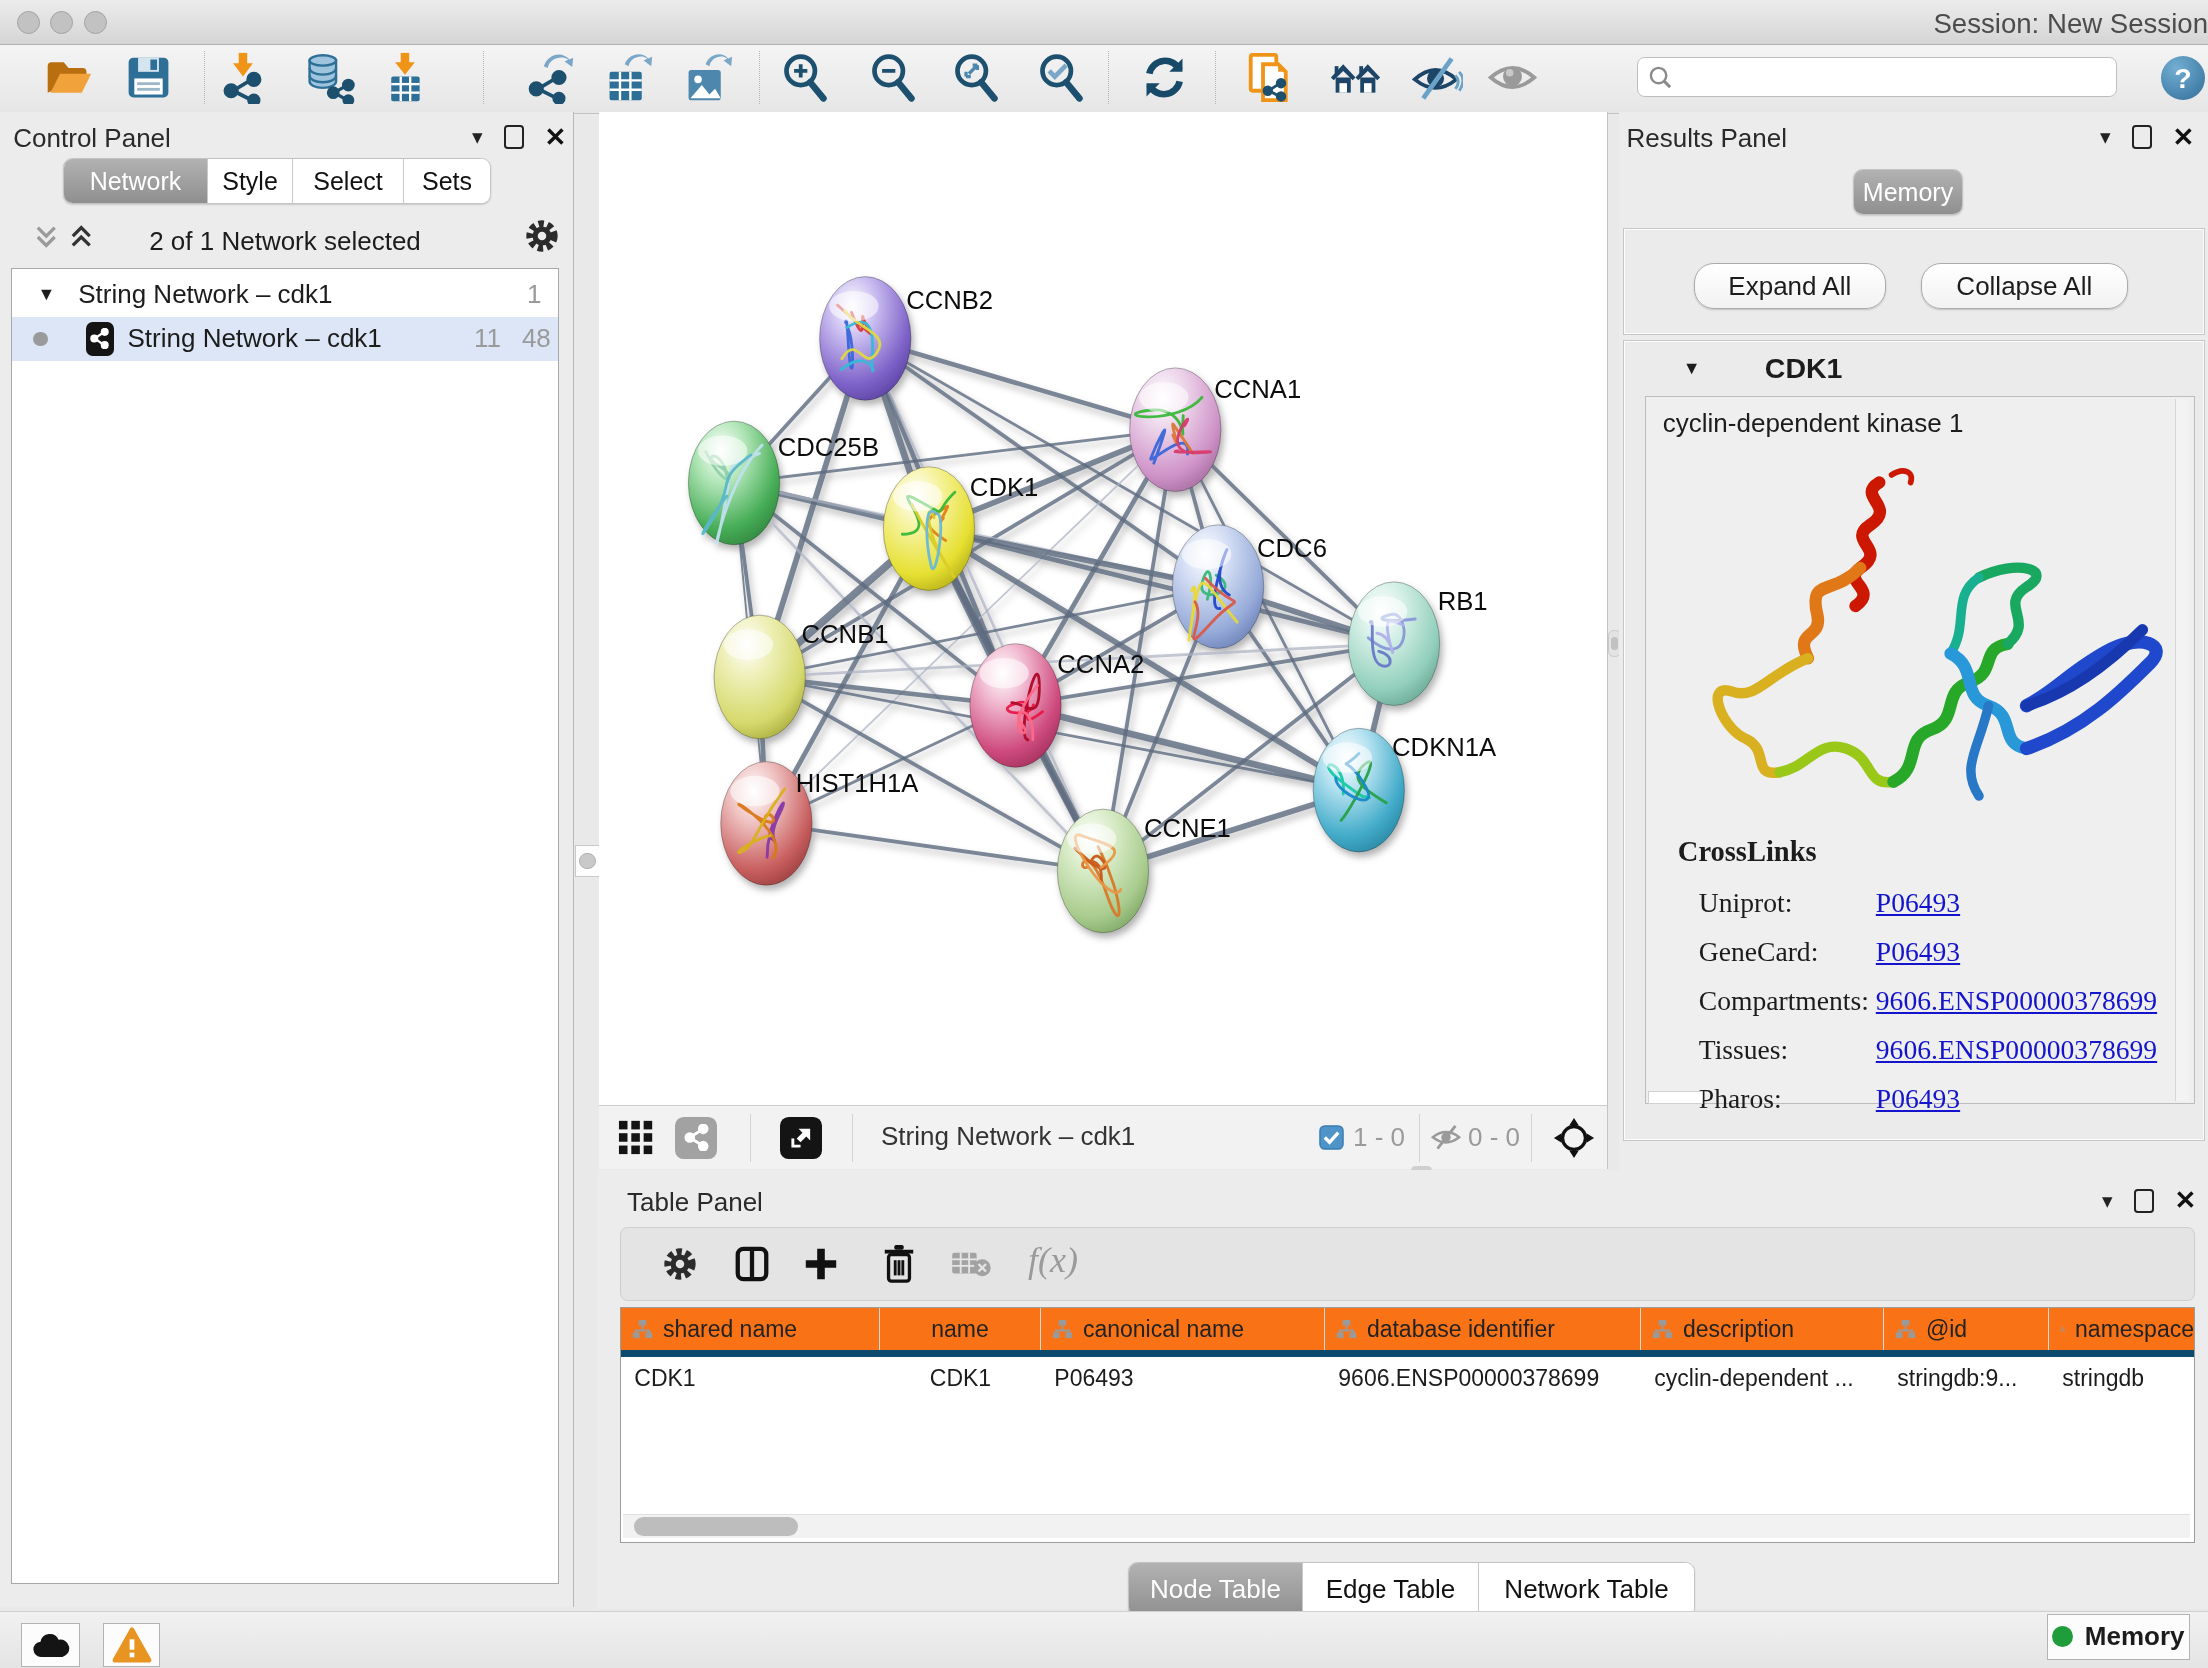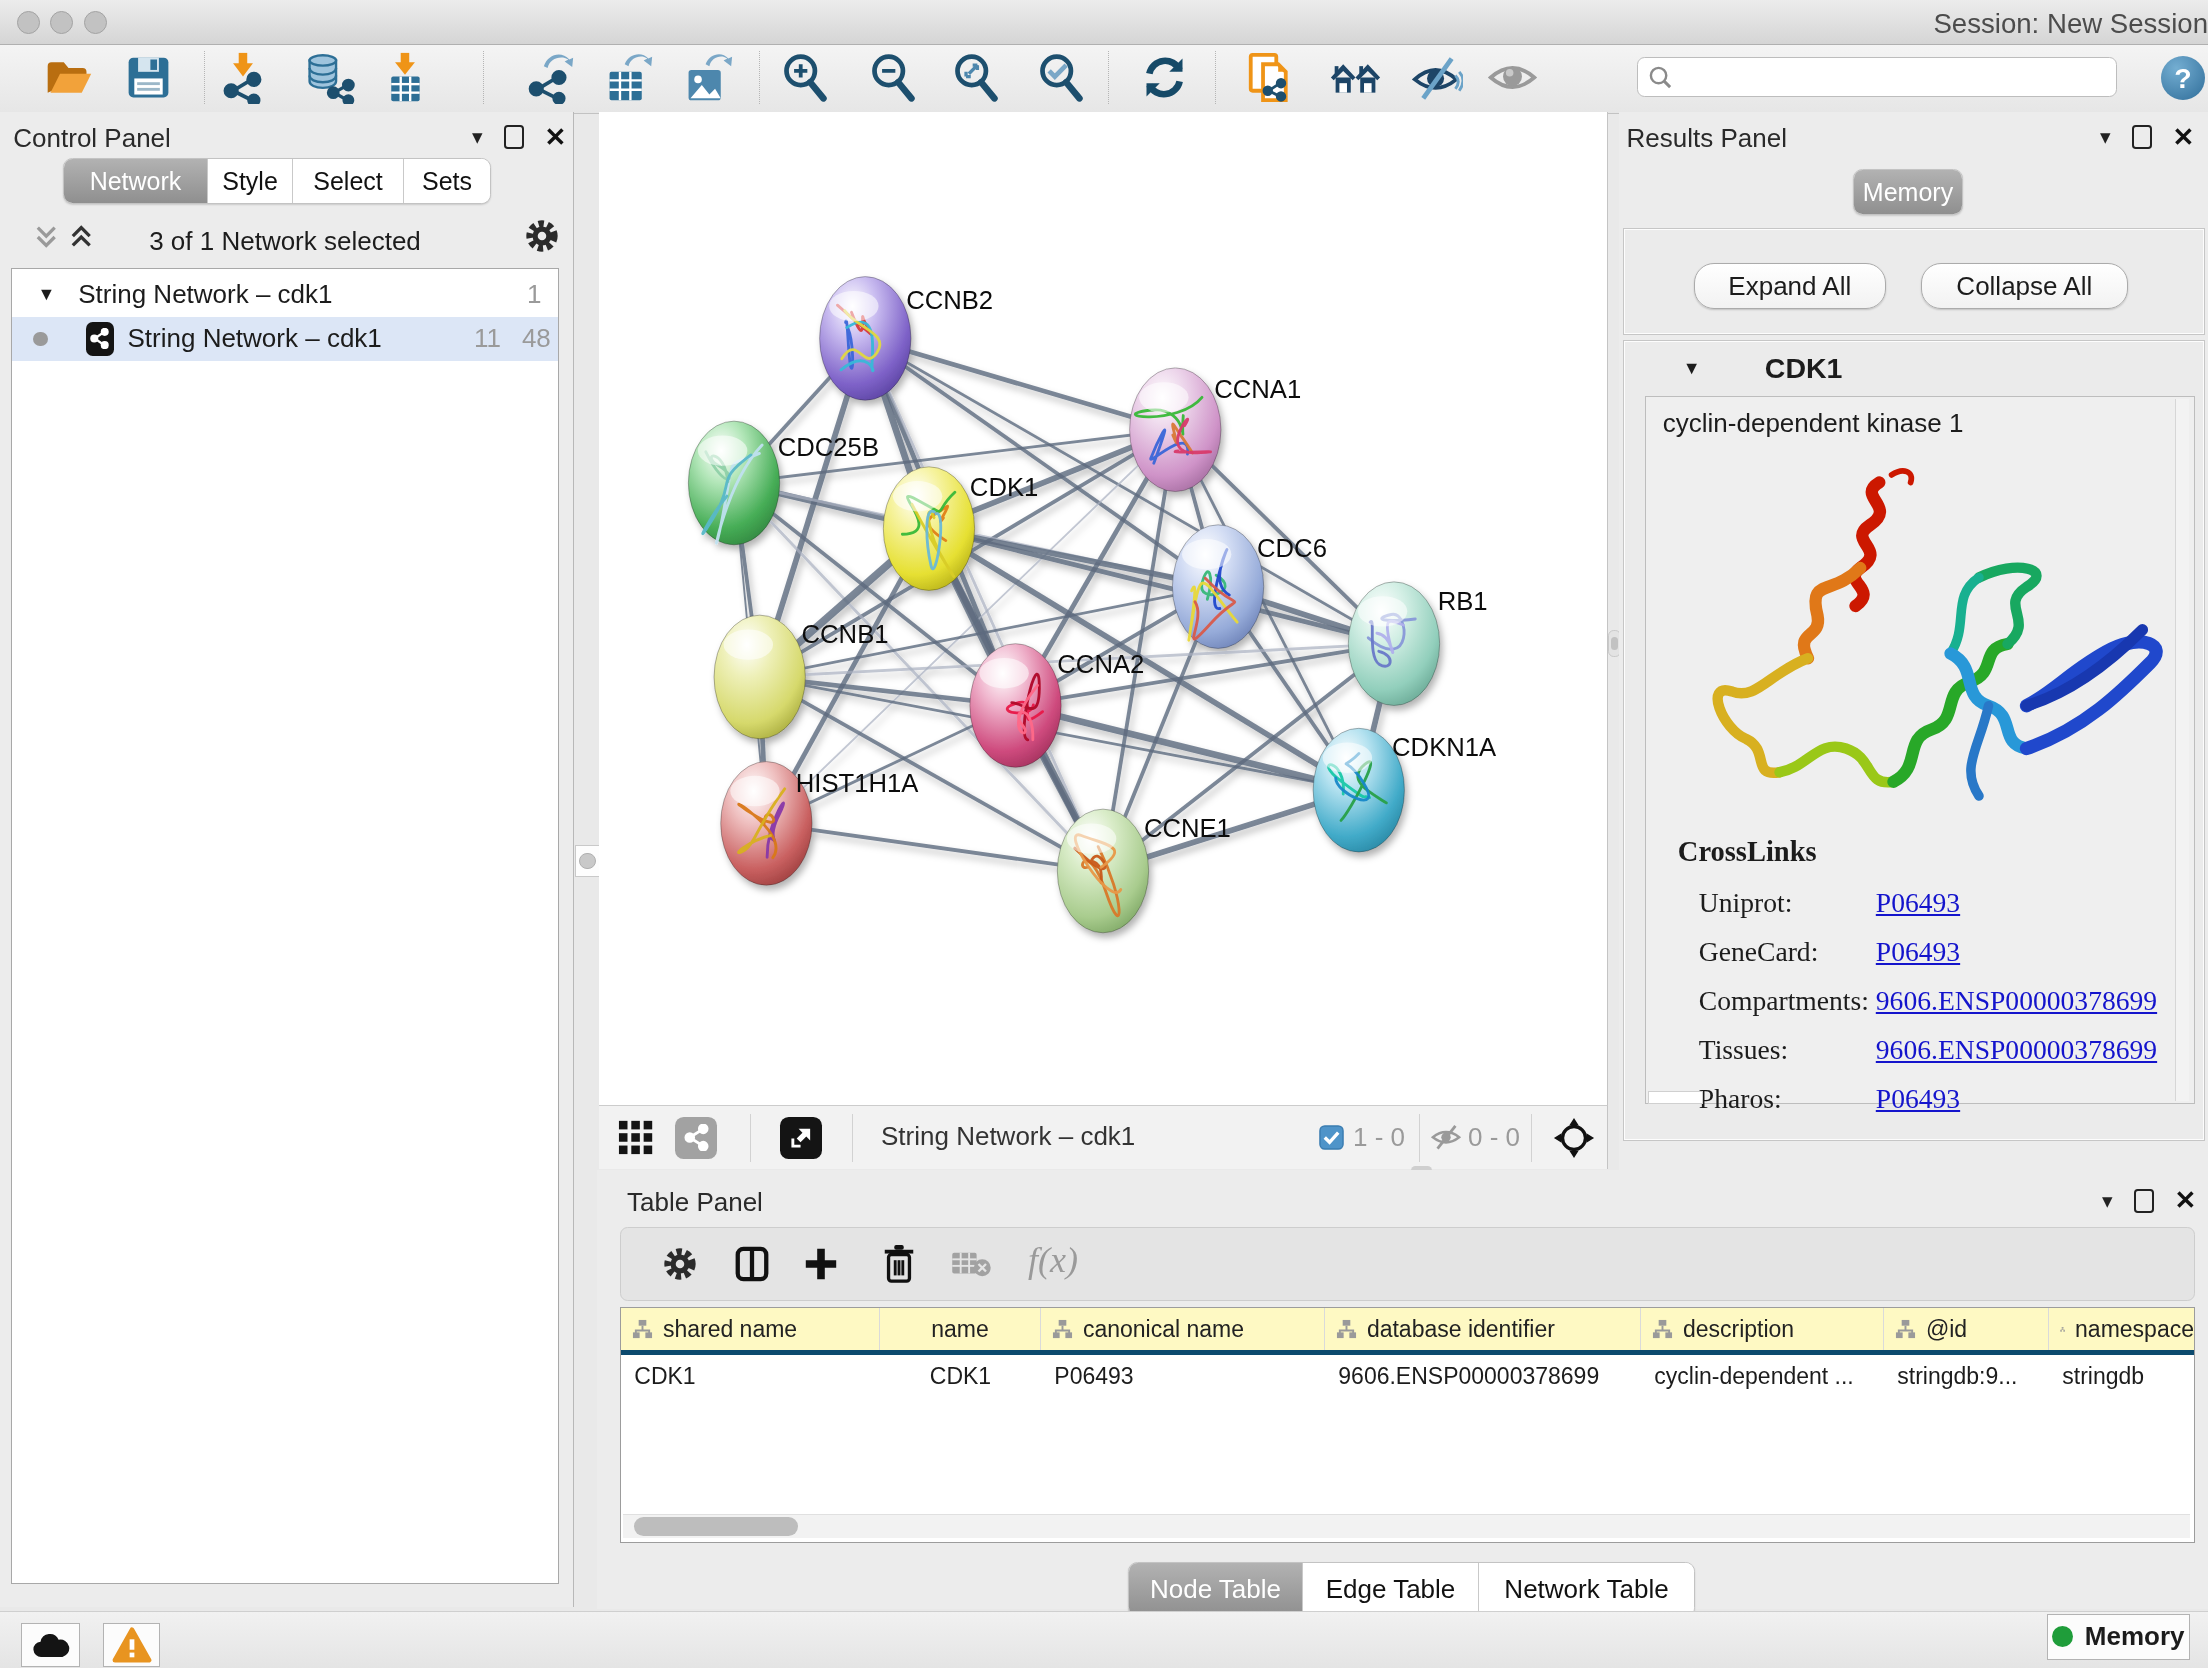--- a/index.html
+++ b/index.html
@@ -52,21 +52,21 @@
   .rbox{background:#ebebeb;border:1.9px solid #c6c6c6;box-shadow:inset 0 0 0 1px #fdfdfd;box-sizing:border-box;}
   .btn{background:linear-gradient(#ffffff,#f2f2f2);border:1px solid #ababab;border-radius:20px;
        font-size:26px;display:flex;align-items:center;justify-content:center;cursor:pointer;box-shadow:0 1px 1.9px rgba(0,0,0,.18);}
   .innerbox{background:#efefef;border:1px solid #bdbdbd;box-sizing:border-box;}
   .serif{font-family:"Liberation Serif",serif;}
   .xlink{color:#1414cc;text-decoration:underline;cursor:pointer;}
   
   .tpanel{left:597px;top:1170px;width:1611px;height:439px;background:#ececec;}
   .ttools{left:23px;top:57px;width:1575px;height:74px;background:#e4e4e4;border:1px solid #cdcdcd;border-radius:7.6px;box-sizing:border-box;}
   .ttable{left:23px;top:137px;width:1575px;height:236px;background:#fff;border:1px solid #9c9c9c;box-sizing:border-box;}
-  .thead{display:flex;height:42px;background:#fef9c3;border-bottom:5px solid #0c4a6e;justify-content:flex-end;}
+  .thead{display:flex;height:42px;background:#f97316;border-bottom:7px solid #0c4a6e;justify-content:flex-end;}
   .th{display:flex;align-items:center;gap:9.5px;padding-left:11.4px;box-sizing:border-box;
       border-right:1px solid #dadada;font-size:23px;color:#222;overflow:hidden;white-space:nowrap;}
   .tr{display:flex;height:42px;}
   .td{padding-left:13.3px;box-sizing:border-box;font-size:23px;display:flex;align-items:center;
       overflow:hidden;white-space:nowrap;}
   .hscroll{position:absolute;left:1.9px;bottom:3.8px;width:1567px;height:23px;background:#f2f2f2;border-top:1px solid #e0e0e0;}
   .hthumb{position:absolute;left:11.4px;top:1.9px;width:164px;height:19px;background:#bdbdbd;border-radius:9.5px;}
   
   .statusbar{left:0;top:1611px;width:2208px;height:57px;background:linear-gradient(#f1f1f1,#e4e4e4);border-top:1px solid #cfcfcf;}
   .sbtn{background:#fcfcfc;border:1.9px solid #b3b3b3;display:flex;align-items:center;justify-content:center;cursor:pointer;box-sizing:border-box;}
@@ -296,21 +296,21 @@
         </svg>
     </span>
     <span class="abs" style="left:67px;top:110px;">
       <svg width="28.5" height="30" viewBox="0 0 30 32">
           <g stroke="#333" stroke-width="3.5" fill="none">
             <path d="M6 15 l9-9 9 9"></path>
             <path d="M6 25 l9-9 9 9"></path>
           </g>
         </svg>
     </span>
-    <div class="abs" style="left:114px;top:114px;width:342px;text-align:center;font-size:26px;">3 of 1 Network selected</div>
+    <div class="abs" style="left:114px;top:114px;width:342px;text-align:center;font-size:26px;">2 of 1 Network selected</div>
     <span class="abs" style="left:523px;top:105px;">
       <svg width="38" height="38" viewBox="0 0 40 40">
           <circle cx="20" cy="20" r="12" fill="none" stroke="#2b2b2b" stroke-width="9" stroke-dasharray="5.2 3.6"></circle>
           <circle cx="20" cy="20" r="10" fill="#2b2b2b"></circle>
           <circle cx="20" cy="20" r="4.5" fill="#ececec"></circle>
         </svg>
     </span>
     <div class="abs listbox">
       <div class="trow" style="margin-top:3.8px;">
         <span style="margin-left:25px;font-size:18px;">▼</span>

